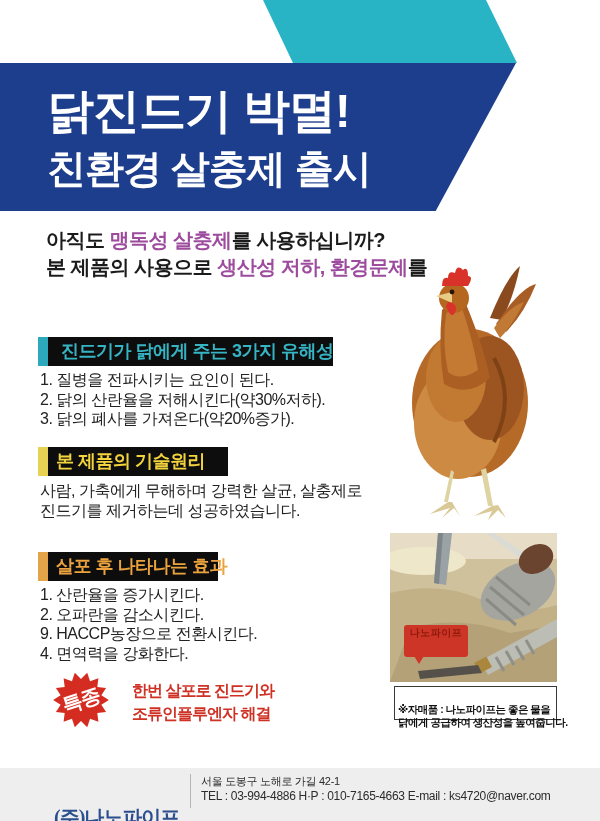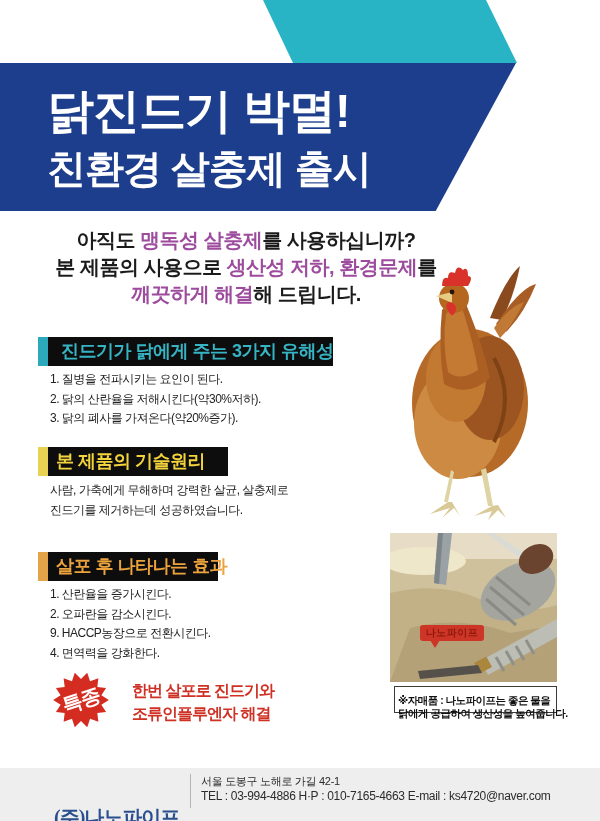--- a/index.html
+++ b/index.html
@@ -25,71 +25,70 @@
   }
   .banner-title2{
     position:absolute;left:47px;top:79px;color:#fff;font-weight:bold;
     font-size:39px;letter-spacing:-1px;white-space:nowrap;
   }
   
   .intro{
     position:absolute;left:46px;top:227px;width:400px;
     font-size:20px;font-weight:bold;line-height:27px;color:#1b1b1b;
     letter-spacing:-0.5px;
-    text-align:center;
   }
   .intro .hl{color:#9d4b9d;}
   
   .secbar{
     position:absolute;left:48px;height:29px;background:#0d0d0d;
     font-size:18px;font-weight:bold;line-height:29px;
     padding-left:8px;letter-spacing:-0.5px;white-space:nowrap;
     box-sizing:border-box;
   }
   .strip{position:absolute;left:-10px;top:0;width:10px;height:29px;}
   .secbar.teal{color:#36b4c4;}   .secbar.teal .strip{background:#2da9bc;}
   .secbar.yellow{color:#f2d33d;} .secbar.yellow .strip{background:#e7d254;}
   .secbar.orange{color:#eca33e;} .secbar.orange .strip{background:#e3a449;}
   .seclist{
-    position:absolute;left:50px;width:340px;color:#222;
-    font-size:12px;line-height:19.5px;letter-spacing:-0.5px;
+    position:absolute;left:40px;width:340px;color:#222;
+    font-size:16px;line-height:19.5px;letter-spacing:-0.5px;
   }
   .seclist div{white-space:nowrap;}
   
   .starburst{position:absolute;left:49px;top:671px;width:64px;height:58px;}
   .star-label{
     position:absolute;left:49px;top:671px;width:64px;height:58px;
     display:flex;align-items:center;justify-content:center;
     color:#fff;font-weight:bold;font-size:20px;transform:rotate(-18deg);
     letter-spacing:-1px;
   }
   .special-text{
     position:absolute;left:132px;top:679px;color:#d03125;
     font-size:16px;font-weight:bold;line-height:23px;letter-spacing:-1px;
     white-space:nowrap;
   }
   
   .chicken{position:absolute;left:398px;top:258px;width:152px;height:262px;}
   .equip{position:absolute;left:390px;top:533px;width:167px;height:149px;}
   .bubble{
-    position:absolute;left:420px;top:625px;width:64px;height:16px;
+    position:absolute;left:404px;top:625px;width:64px;height:32px;
     background:#cd3526;border-radius:3px;color:#8e1a0e;
     font-size:10px;font-weight:bold;text-align:center;line-height:16px;
     letter-spacing:0.5px;
   }
   .bubble::after{
     content:"";position:absolute;left:10px;bottom:-7px;
     border-left:5px solid transparent;border-right:5px solid transparent;
     border-top:8px solid #cd3526;
   }
   .caption{
     position:absolute;left:394px;top:686px;width:163px;height:27px;
     border:1px solid #3a3a3a;background:#fff;box-sizing:border-box;
     font-size:10.5px;font-weight:bold;color:#111;line-height:12.5px;
-    padding:7px 3px;letter-spacing:-0.5px;white-space:nowrap;
+    padding:16px 3px;letter-spacing:-0.5px;white-space:nowrap;
   }
   
   .footer{
     position:absolute;left:0;top:768px;width:600px;height:53px;
     background:#eeeeee;
   }
   .footer-company{
     position:absolute;left:54px;top:10px;color:#2b4f8e;
     font-size:20px;font-weight:bold;letter-spacing:-1px;
     font-family:"Liberation Serif","DejaVu Serif",serif;
@@ -114,21 +113,20 @@
 
   <div class="deco-teal"></div>
   <div class="banner-navy">
     <div class="banner-title1">닭진드기 박멸!</div>
     <div class="banner-title2">친환경 살충제 출시</div>
   </div>
 
   <div class="intro">
     <div><span>아직도 </span><span class="hl">맹독성 살충제</span><span>를 사용하십니까?</span></div>
     <div><span>본 제품의 사용으로 </span><span class="hl">생산성 저하, 환경문제</span><span>를</span></div>
-    <div><span class="hl">깨끗하게 해결</span><span>해 드립니다.</span></div>
   </div>
 
   <div class="secbar teal" style="top:337px;width:285px;padding-left:13px;">
     <span class="strip"></span>
     <span>진드기가 닭에게 주는 3가지 유해성</span>
   </div>
   <div class="seclist" style="top:370px;">
     <div>1. 질병을 전파시키는 요인이 된다.</div>
     <div>2. 닭의 산란율을 저해시킨다(약30%저하).</div>
     <div>3. 닭의 폐사를 가져온다(약20%증가).</div>

